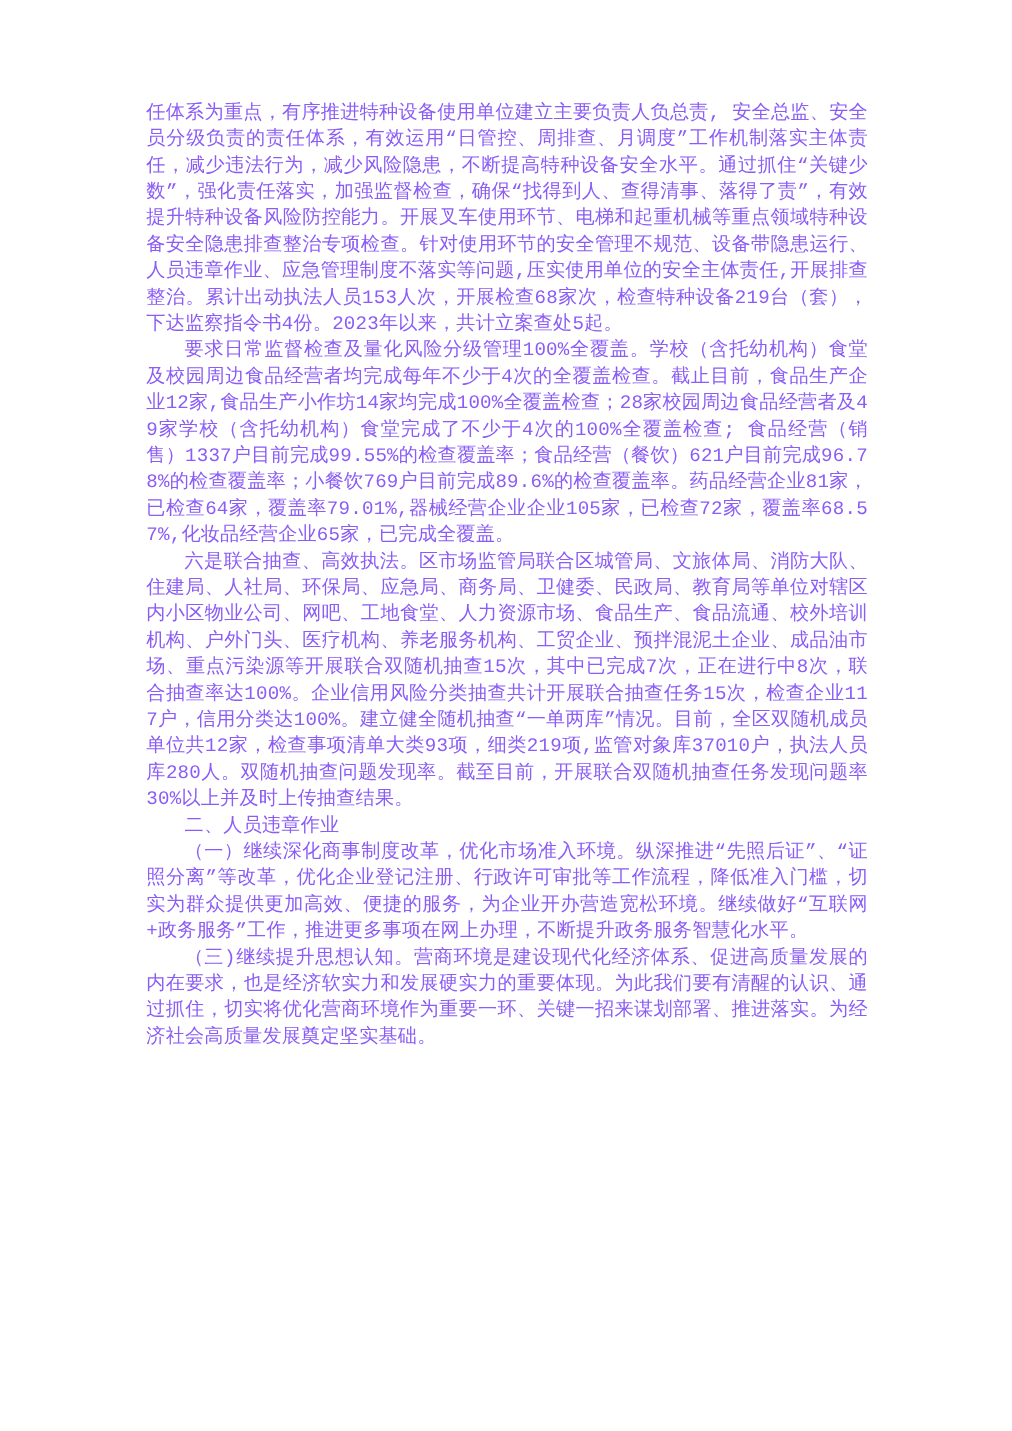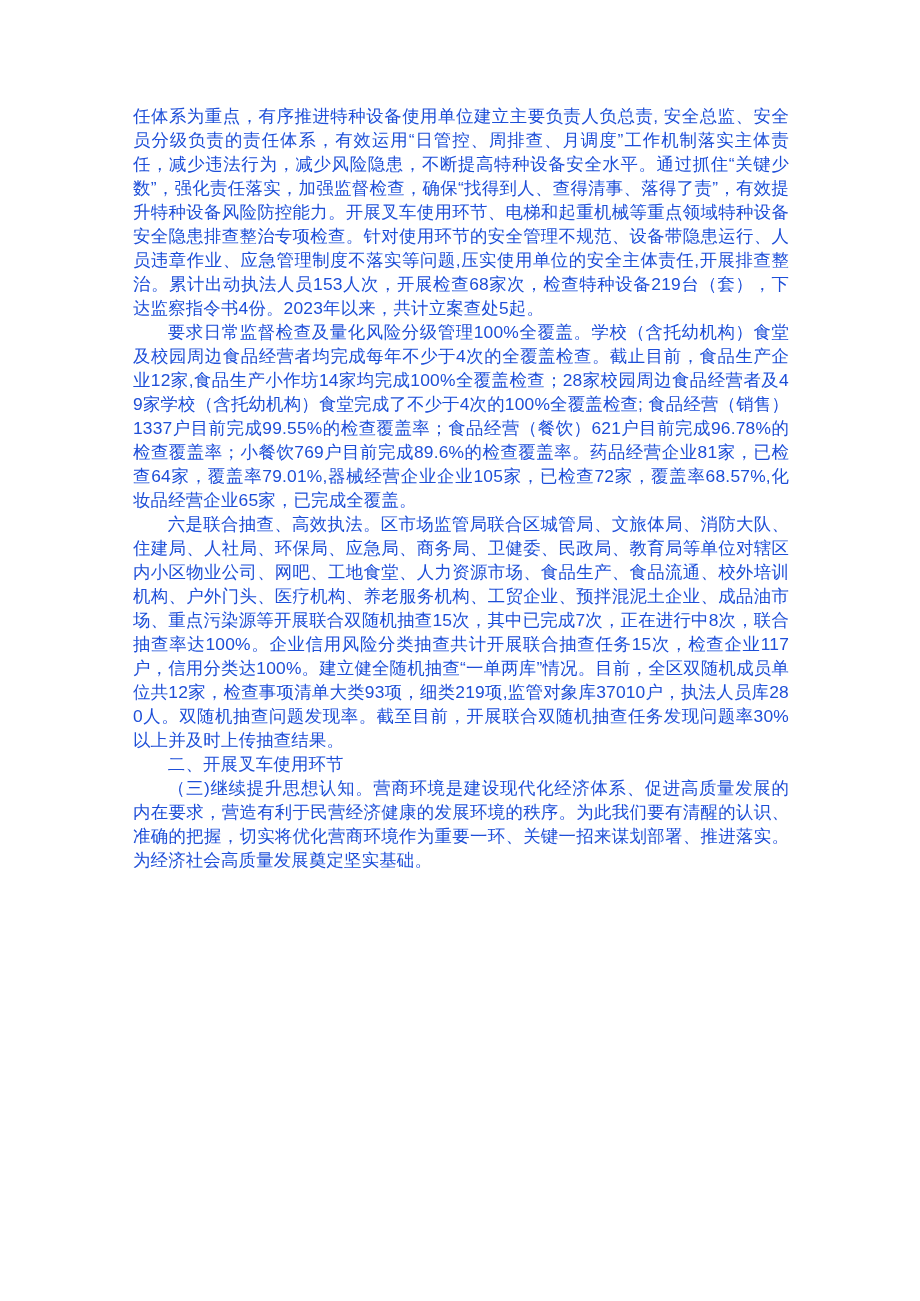--- a/index.html
+++ b/index.html
@@ -11,26 +11,26 @@
     position: relative;
     width: 920px;
     height: 1301px;
     box-sizing: border-box;
     background: #ffffff;
     overflow: hidden;
   }
   .text-block {
     position: absolute;
     left: 133px;
-    top: 104px;
+    top: 92px;
     width: 656px;
-    font-family: Liberation Sans, sans-serif;
+    font-family: Liberation Mono, monospace;
     font-size: 17.4px;
     line-height: 24px;
-    color: #1d4ed8;
+    color: #8b5cf6;
     text-align: justify;
     text-justify: inter-ideograph;
     letter-spacing: 0.2px;
   }
   .text-block p {
     margin: 0;
     padding: 0;
     text-indent: 2em;
     word-break: break-all;
   }
@@ -39,16 +39,17 @@
   }
 </style>
 </head>
 <body>
 
 <div class="page">
   <div class="text-block">
     <p class="continuation">任体系为重点，有序推进特种设备使用单位建立主要负责人负总责, 安全总监、安全员分级负责的责任体系，有效运用“日管控、周排查、月调度”工作机制落实主体责任，减少违法行为，减少风险隐患，不断提高特种设备安全水平。通过抓住“关键少数”，强化责任落实，加强监督检查，确保“找得到人、查得清事、落得了责”，有效提升特种设备风险防控能力。开展叉车使用环节、电梯和起重机械等重点领域特种设备安全隐患排查整治专项检查。针对使用环节的安全管理不规范、设备带隐患运行、人员违章作业、应急管理制度不落实等问题,压实使用单位的安全主体责任,开展排查整治。累计出动执法人员153人次，开展检查68家次，检查特种设备219台（套），下达监察指令书4份。2023年以来，共计立案查处5起。</p>
     <p>要求日常监督检查及量化风险分级管理100%全覆盖。学校（含托幼机构）食堂及校园周边食品经营者均完成每年不少于4次的全覆盖检查。截止目前，食品生产企业12家,食品生产小作坊14家均完成100%全覆盖检查；28家校园周边食品经营者及49家学校（含托幼机构）食堂完成了不少于4次的100%全覆盖检查; 食品经营（销售）1337户目前完成99.55%的检查覆盖率；食品经营（餐饮）621户目前完成96.78%的检查覆盖率；小餐饮769户目前完成89.6%的检查覆盖率。药品经营企业81家，已检查64家，覆盖率79.01%,器械经营企业企业105家，已检查72家，覆盖率68.57%,化妆品经营企业65家，已完成全覆盖。</p>
     <p>六是联合抽查、高效执法。区市场监管局联合区城管局、文旅体局、消防大队、住建局、人社局、环保局、应急局、商务局、卫健委、民政局、教育局等单位对辖区内小区物业公司、网吧、工地食堂、人力资源市场、食品生产、食品流通、校外培训机构、户外门头、医疗机构、养老服务机构、工贸企业、预拌混泥土企业、成品油市场、重点污染源等开展联合双随机抽查15次，其中已完成7次，正在进行中8次，联合抽查率达100%。企业信用风险分类抽查共计开展联合抽查任务15次，检查企业117户，信用分类达100%。建立健全随机抽查“一单两库”情况。目前，全区双随机成员单位共12家，检查事项清单大类93项，细类219项,监管对象库37010户，执法人员库280人。双随机抽查问题发现率。截至目前，开展联合双随机抽查任务发现问题率30%以上并及时上传抽查结果。</p>
-    <p>二、开展叉车使用环节</p>
-    <p>（三)继续提升思想认知。营商环境是建设现代化经济体系、促进高质量发展的内在要求，营造有利于民营经济健康的发展环境的秩序。为此我们要有清醒的认识、准确的把握，切实将优化营商环境作为重要一环、关键一招来谋划部署、推进落实。为经济社会高质量发展奠定坚实基础。</p>
+    <p>二、人员违章作业</p>
+    <p>（一）继续深化商事制度改革，优化市场准入环境。纵深推进“先照后证”、“证照分离”等改革，优化企业登记注册、行政许可审批等工作流程，降低准入门槛，切实为群众提供更加高效、便捷的服务，为企业开办营造宽松环境。继续做好“互联网+政务服务”工作，推进更多事项在网上办理，不断提升政务服务智慧化水平。</p>
+    <p>（三)继续提升思想认知。营商环境是建设现代化经济体系、促进高质量发展的内在要求，也是经济软实力和发展硬实力的重要体现。为此我们要有清醒的认识、通过抓住，切实将优化营商环境作为重要一环、关键一招来谋划部署、推进落实。为经济社会高质量发展奠定坚实基础。</p>
   </div>
 </div>
 
 </body></html>

